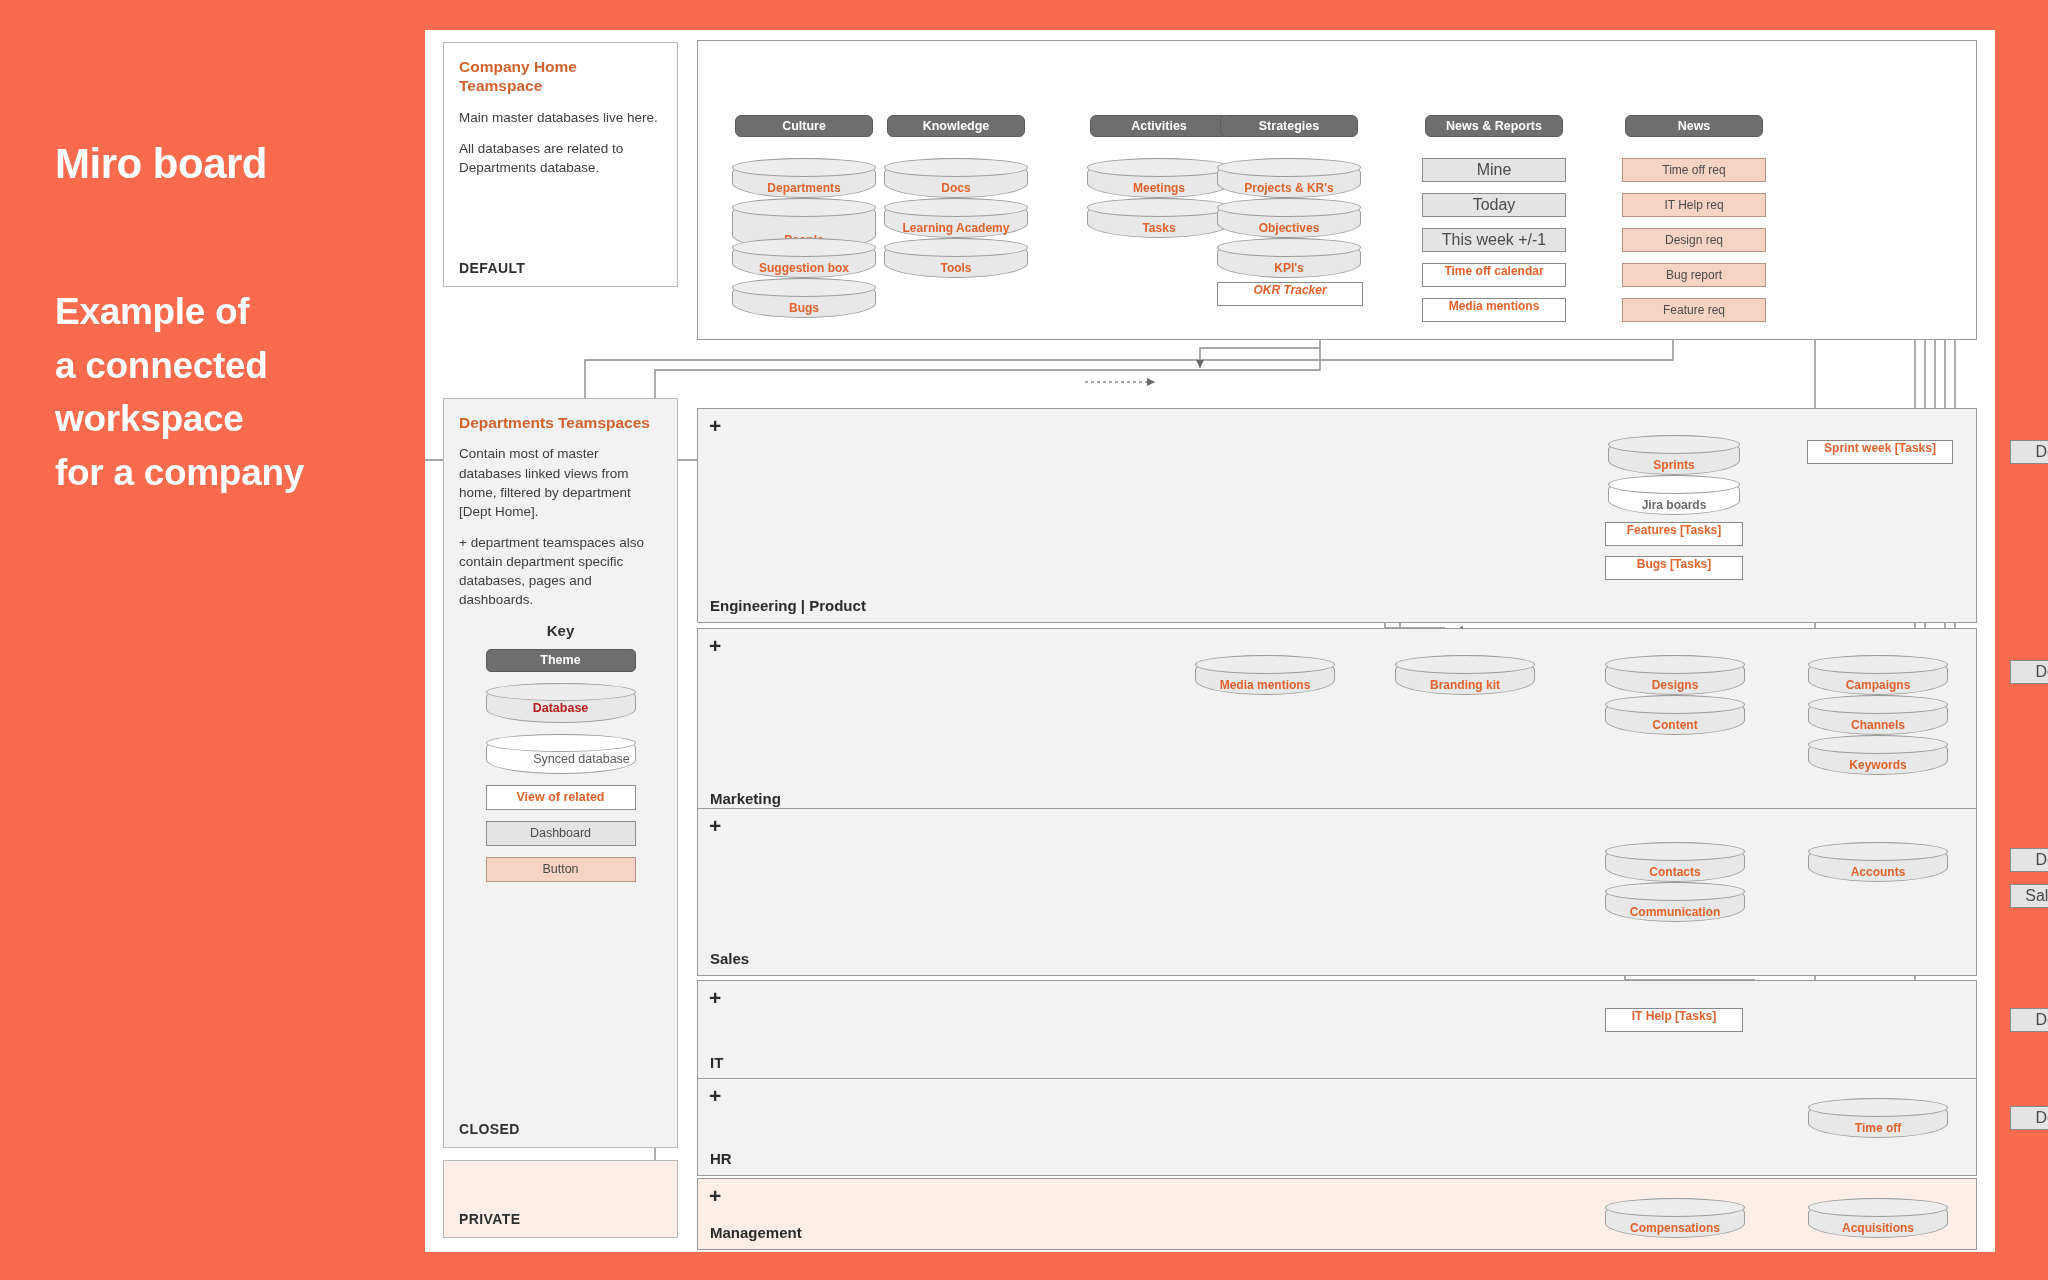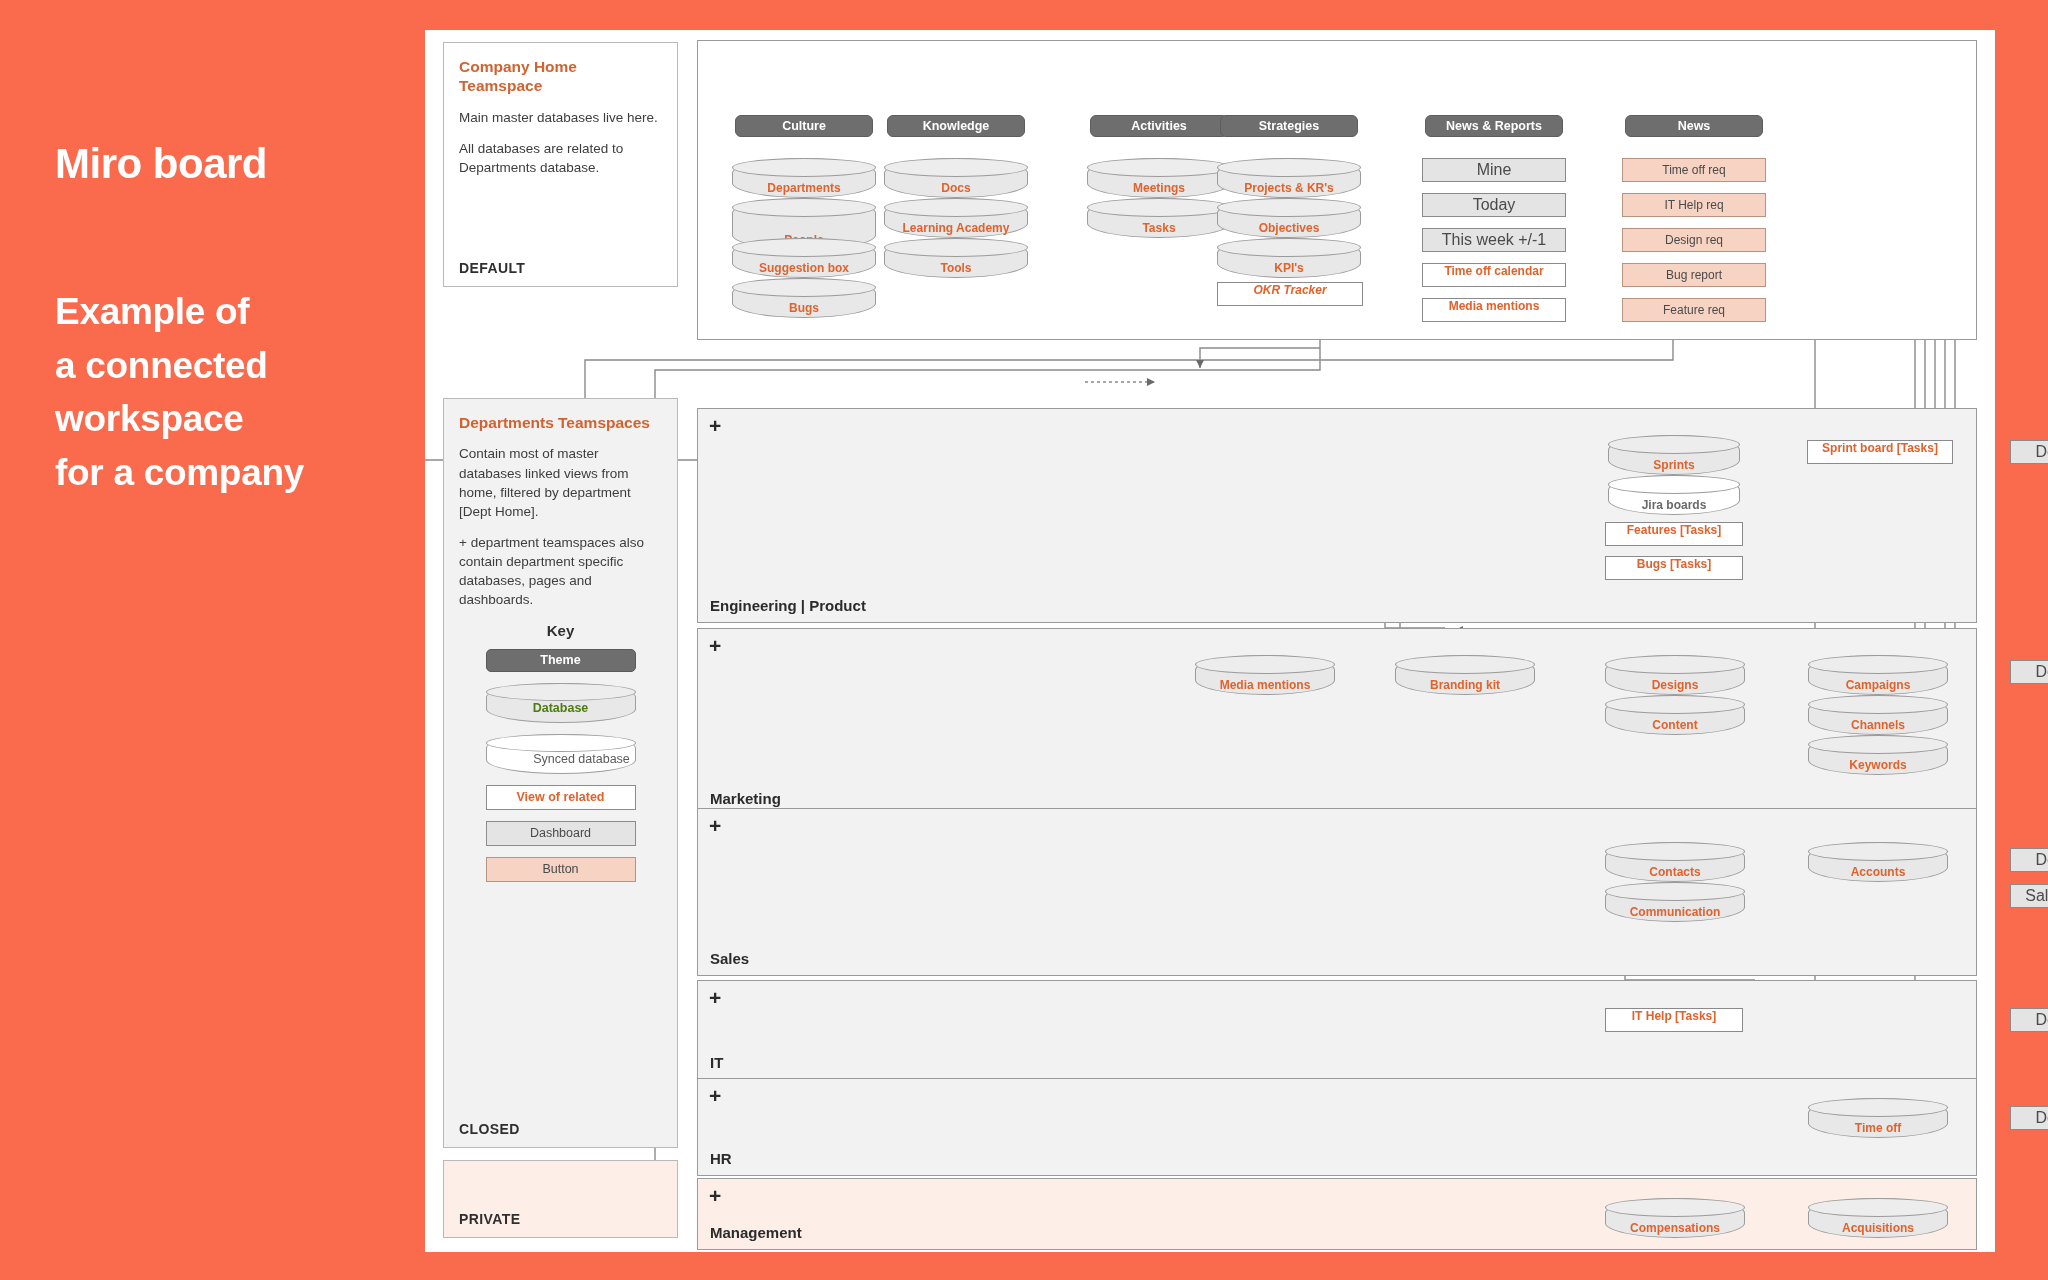--- a/index.html
+++ b/index.html
@@ -62,21 +62,21 @@
   .sh-theme {
     width:150px; height:23px; border-radius:5px; background:#6e6e6e;
     color:#ffffff; font-size:12.5px; font-weight:bold;
     display:flex; align-items:center; justify-content:center;
     border:1px solid #5a5a5a;
   }
   .sh-db {
     width:150px; height:40px; position:relative; background:#e8e8e8;
     border:1px solid #9e9e9e; border-radius:50%/14px;
     display:flex; align-items:flex-end; justify-content:center;
-    padding-bottom:7px; font-size:12.5px; font-weight:bold; color:#4d7c0f;
+    padding-bottom:7px; font-size:12.5px; font-weight:bold; color:#b91c1c;
   }
   .sh-db::before {
     content:""; position:absolute; left:-1px; right:-1px; top:-1px; height:16px;
     border:1px solid #9e9e9e; border-radius:50%; background:#ededed;
   }
   .sh-db.syncdb { background:#ffffff; color:#5a5a5a; font-weight:normal;padding-left:42px; }
   .sh-db.syncdb::before { background:#ffffff; }
   .sh-view {
     width:150px; height:25px; background:#ffffff; border:1px solid #8c8c8c;
     display:flex; align-items:center; justify-content:center;
@@ -364,21 +364,21 @@
   <div class="node db white" style="left:1183px; top:445px; width:132px; height:40px;">
       <span>Jira boards</span>
     </div>
   <div class="node viewbox" style="left:1180px; top:492px; width:138px;">
       <span>Features [Tasks]</span>
     </div>
   <div class="node viewbox" style="left:1180px; top:526px; width:138px;">
       <span>Bugs [Tasks]</span>
     </div>
   <div class="node viewbox" style="left:1382px; top:410px; width:146px;">
-      <span>Sprint board [Tasks]</span>
+      <span>Sprint week [Tasks]</span>
     </div>
   <div class="node dashbox" style="left:1585px; top:410px; width:132px;">
       <span>Dept Home</span>
     </div>
 
   <div class="panel" style="left:272px; top:598px; width:1280px; height:188px;">
     <div class="plus">+</div>
     <div class="panel-label">Marketing</div>
   </div>
   <div class="node db" style="left:770px; top:625px; width:140px; height:40px;">

